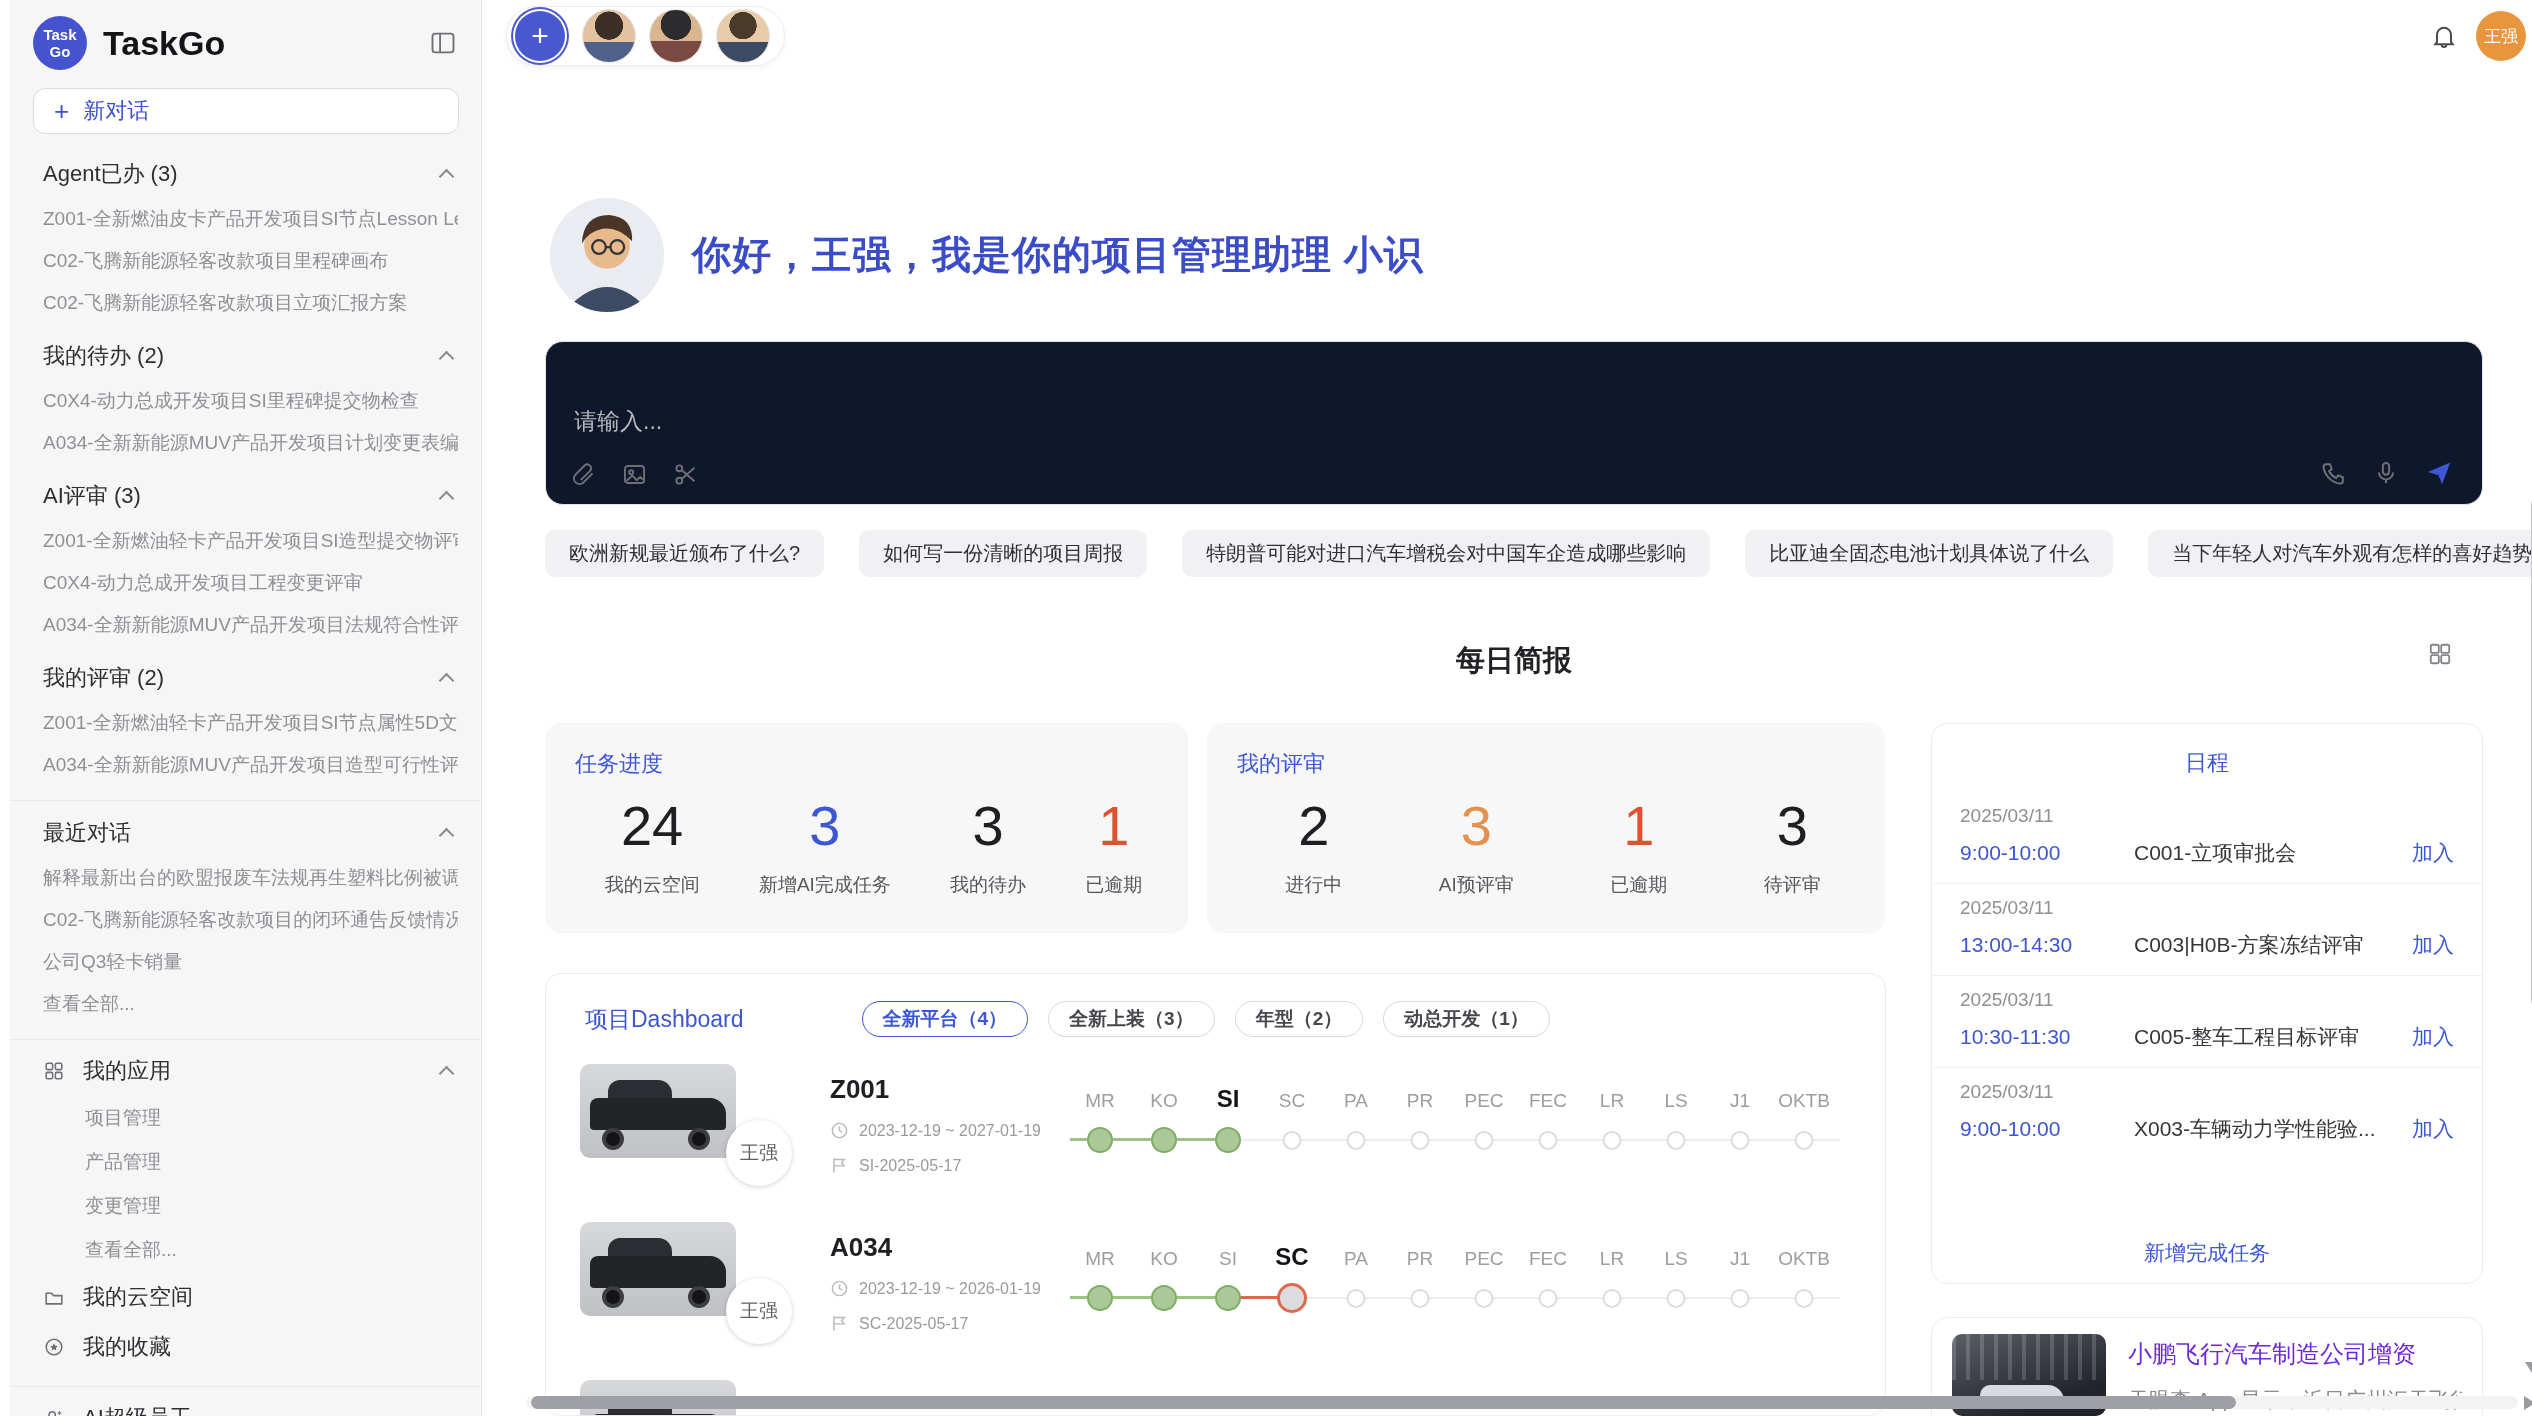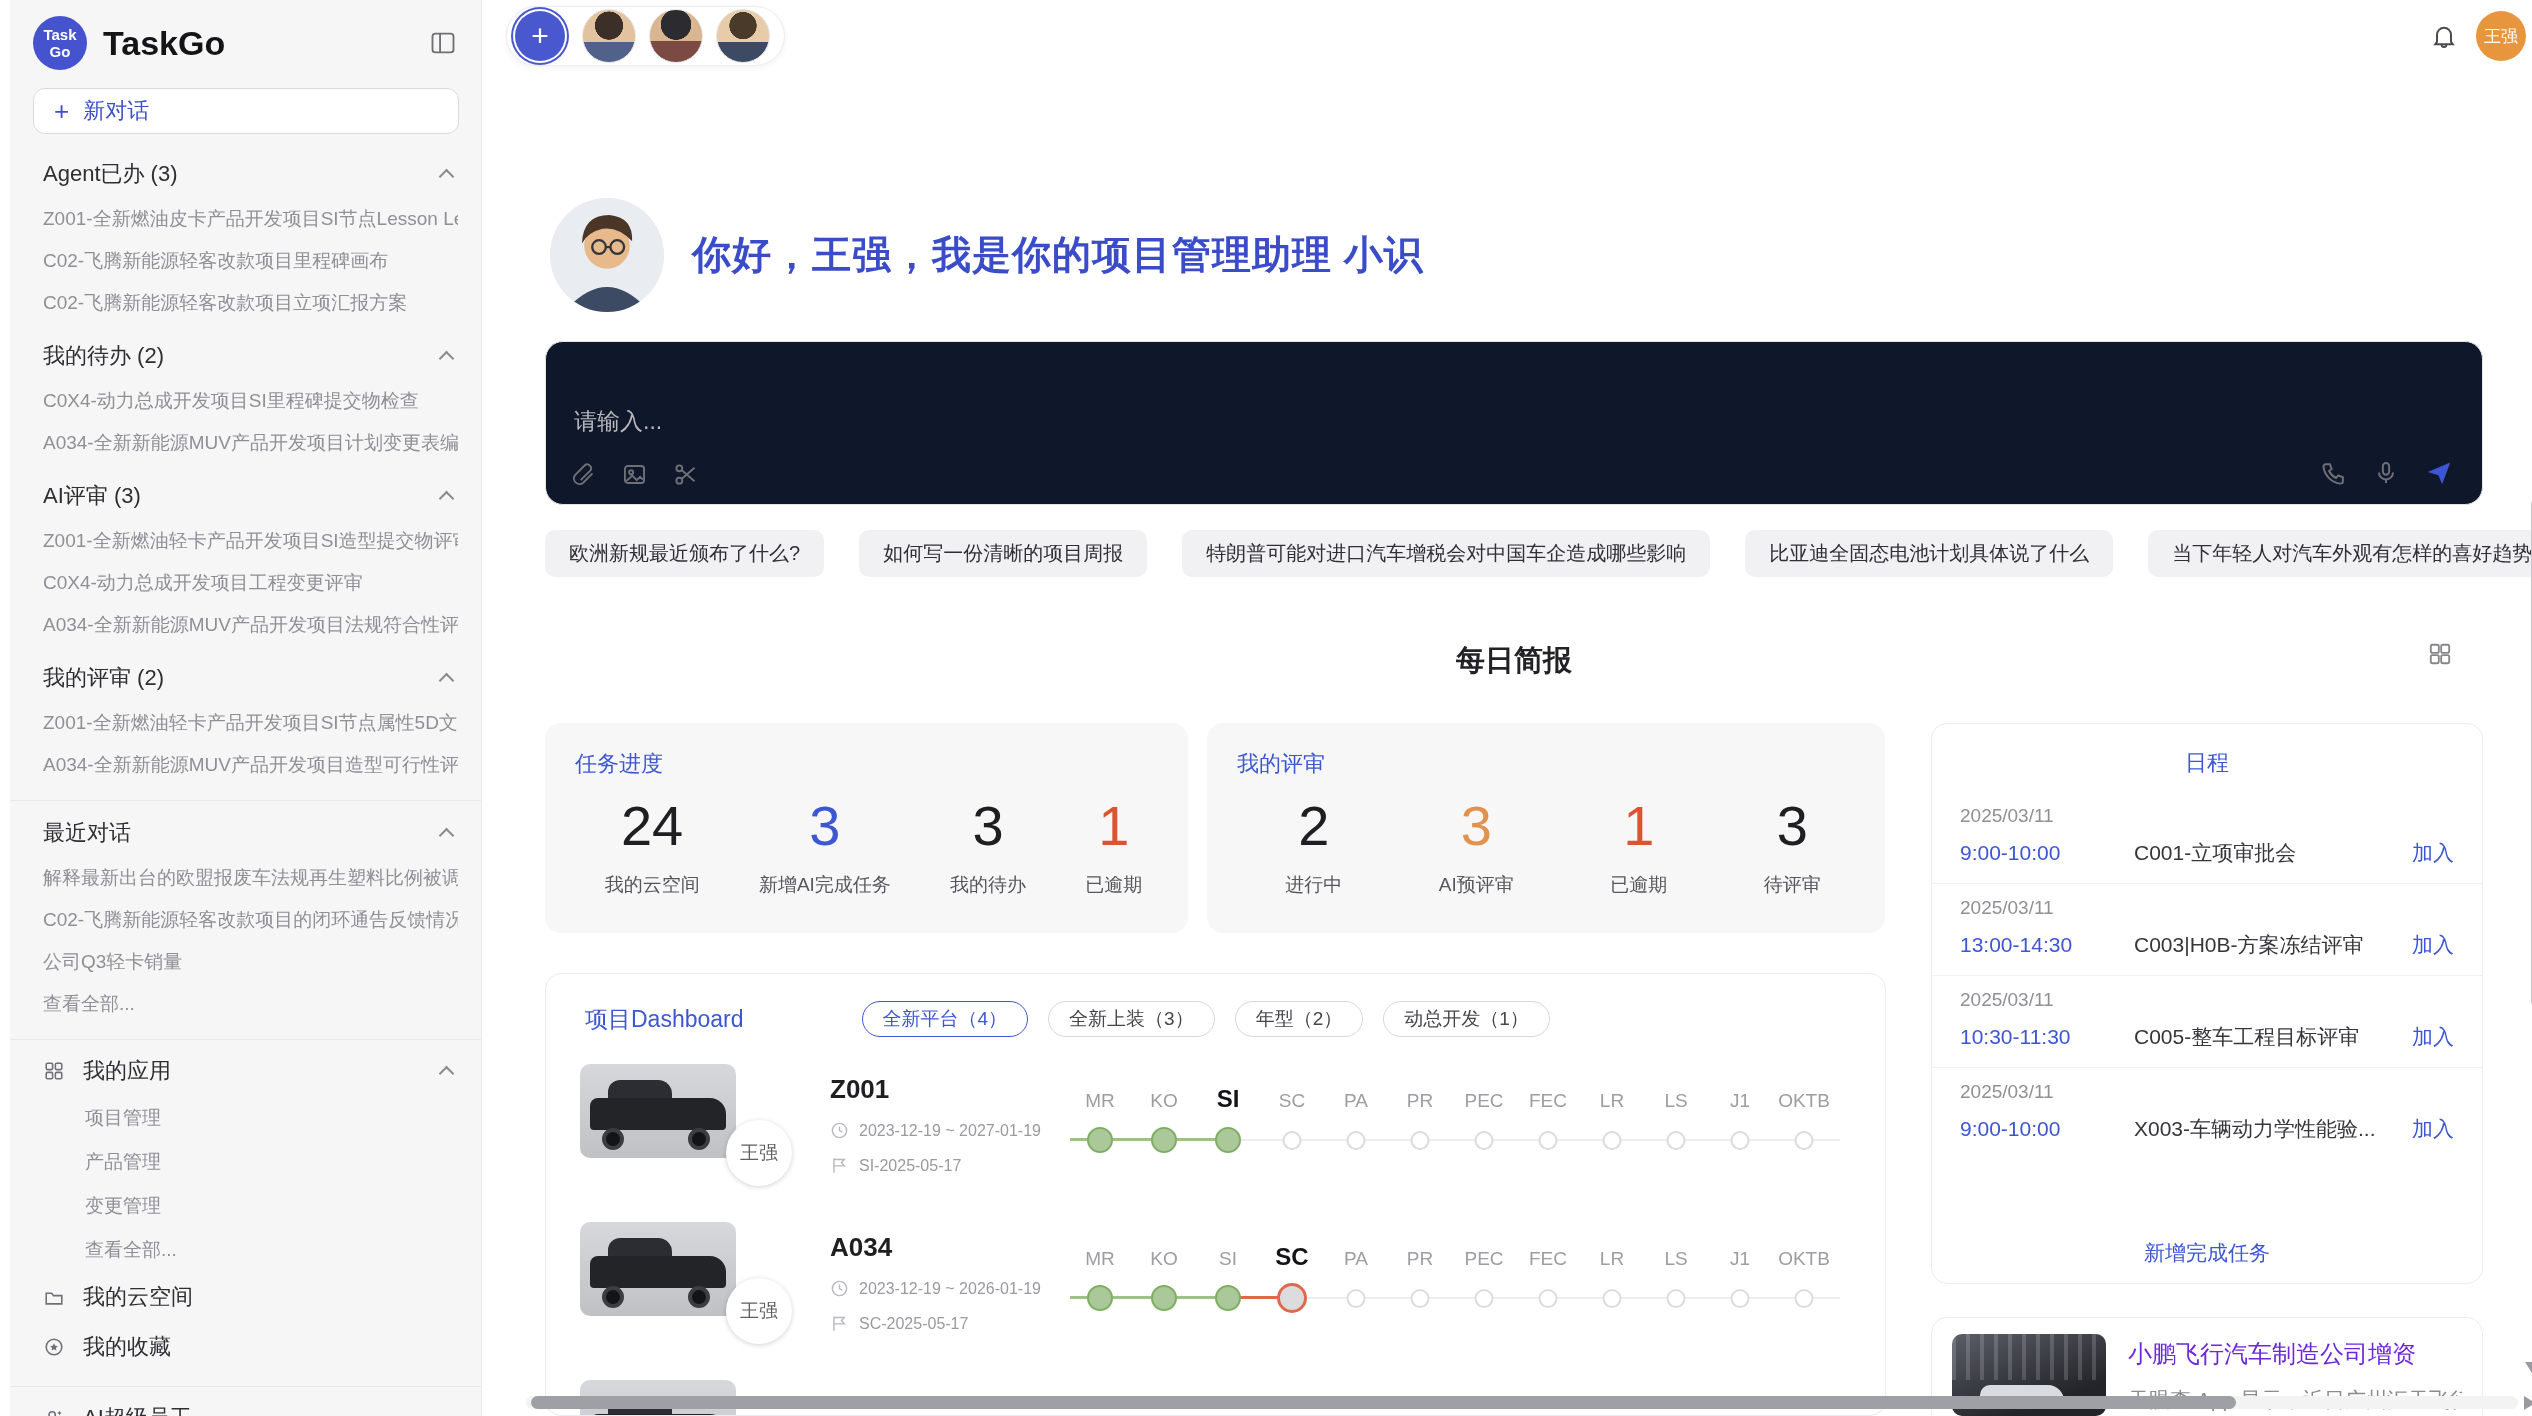--- a/index.html
+++ b/index.html
@@ -87,21 +87,21 @@
   .stat .lbl { font-size:19px; color:#56565c; margin-top:14px; }
   .c-dark { color:#1f1f23; } .c-blue { color:#3d56d4; } .c-red { color:#dd5331; } .c-orange { color:#e2924e; }
 
   .dashboard { position:absolute; left:63px; top:973px; width:1341px; height:443px;
     border:1px solid #ececef; border-radius:16px; background:#fff; overflow:hidden; }
   .dash-head { display:flex; align-items:center; height:84px; padding:6px 0 0 39px; }
   .dash-title { font-size:23px; color:#3d56d4; }
   .dash-filters { display:flex; gap:20px; margin-left:118px; }
   .pill { height:36px; border-radius:18px; border:1px solid #d7d7dc; background:#fff;
     font-size:19px; color:#46464c; display:flex; align-items:center; padding:0 20px;
-    cursor:pointer; white-space:nowrap; }
+    cursor:pointer; white-space:nowrap;font-weight:bold; }
   .pill.active { border-color:#3d56d4; color:#3d56d4; }
   .proj-row { position:relative; height:158px; }
   .thumb { position:absolute; left:34px; top:6px; width:156px; height:94px; border-radius:10px;
     background:linear-gradient(180deg,#d7d8db,#bfc1c5); overflow:hidden; }
   .car-cab { position:absolute; left:28px; top:16px; width:64px; height:24px; background:#2c2d33; border-radius:12px 14px 0 0; }
   .car-body { position:absolute; left:10px; right:10px; top:34px; height:32px; background:#232428; border-radius:8px 16px 4px 4px; }
   .wheel { position:absolute; bottom:8px; width:22px; height:22px; border-radius:50%; background:#141417; border:4px solid #3c3d42; }
   .w1 { left:22px; } .w2 { right:26px; }
   .owner-badge { position:absolute; left:180px; top:62px; width:66px; height:66px; border-radius:50%;
     background:#fff; box-shadow:0 1px 5px rgba(0,0,0,.18); display:flex; align-items:center;

